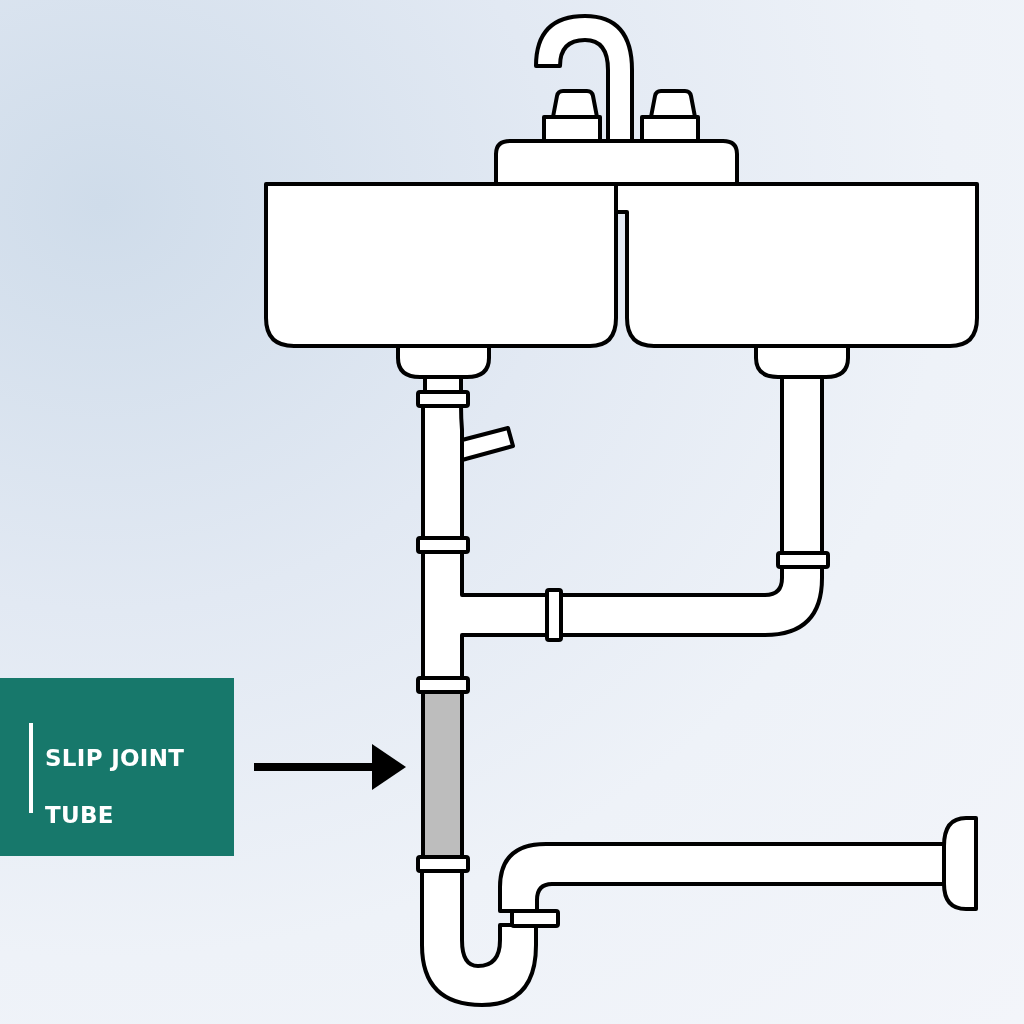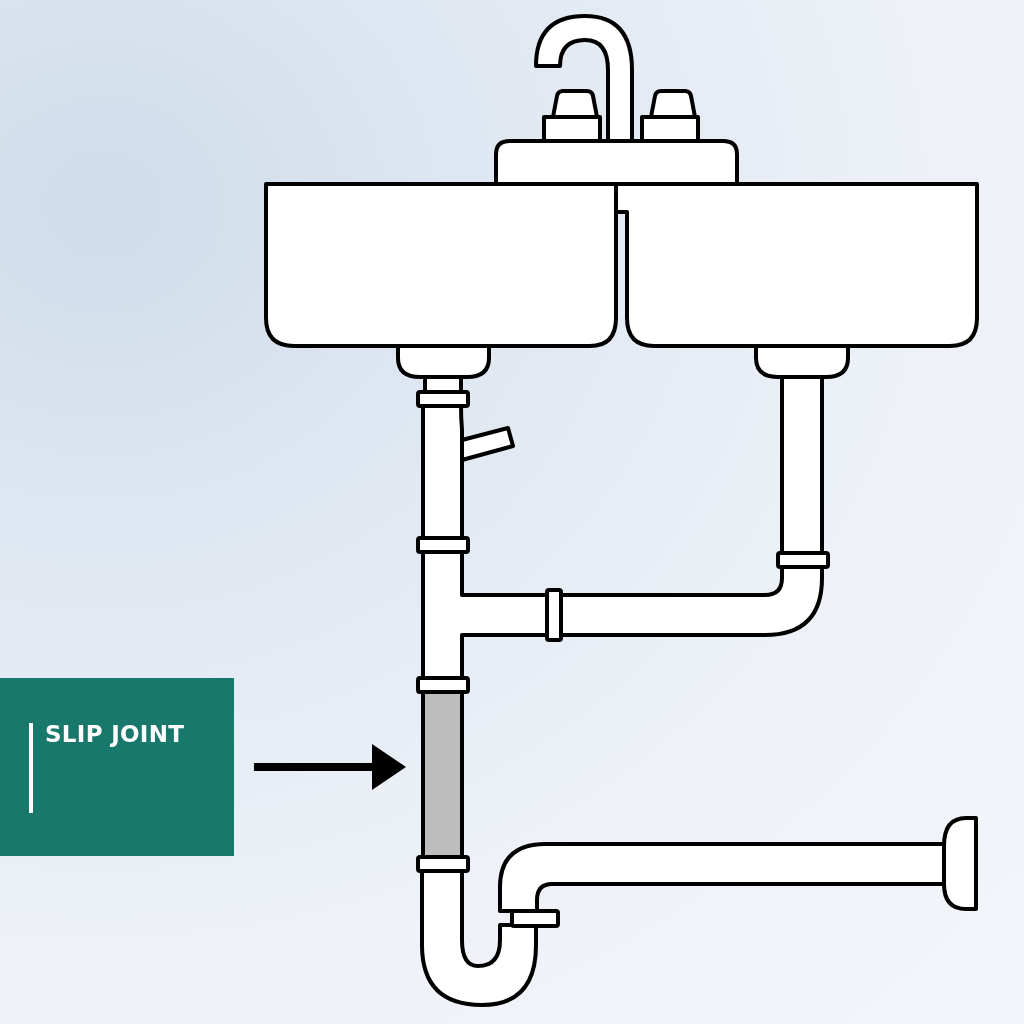--- a/index.html
+++ b/index.html
@@ -15,21 +15,21 @@
     }
     .label-bar {
       position: absolute; left: 29px; top: 723px; width: 4px; height: 90px;
       background: #ffffff;
     }
     .label-text {
       position: absolute; left: 45px; top: 718px; width: 185px;
       color: #ffffff; font-weight: bold; font-size: 23px; line-height: 33px;
       letter-spacing: 0.3px;
     }
-    .label-text span { display: block; }
+    .label-text span { display: block; margin-top: 24px; }
   </style>
 </head>
 <body>
 
 <svg id="diagram" width="1024" height="1024" viewBox="0 0 1024 1024" xmlns="http://www.w3.org/2000/svg">
   <g fill="#ffffff" stroke="#000000" stroke-width="4" stroke-linejoin="round">
 
     <path d="M 536 66 L 560 66 Q 560 40 585 40 Q 608 40 608 70 L 608 142 L 632 142 L 632 70 Q 632 16 585 16 Q 536 16 536 66 Z"></path>
 
     <g>
@@ -80,13 +80,14 @@
   <g>
     <line x1="254" y1="767" x2="380" y2="767" stroke="#000000" stroke-width="8"></line>
     <polygon points="372,744 406,767 372,790" fill="#000000"></polygon>
   </g>
 </svg>
 
 <div class="label-box"></div>
 <div class="label-bar"></div>
 <div class="label-text">
   <span>SLIP JOINT</span>
+  <span>TUBE</span>
 </div>
 
 </body></html>

